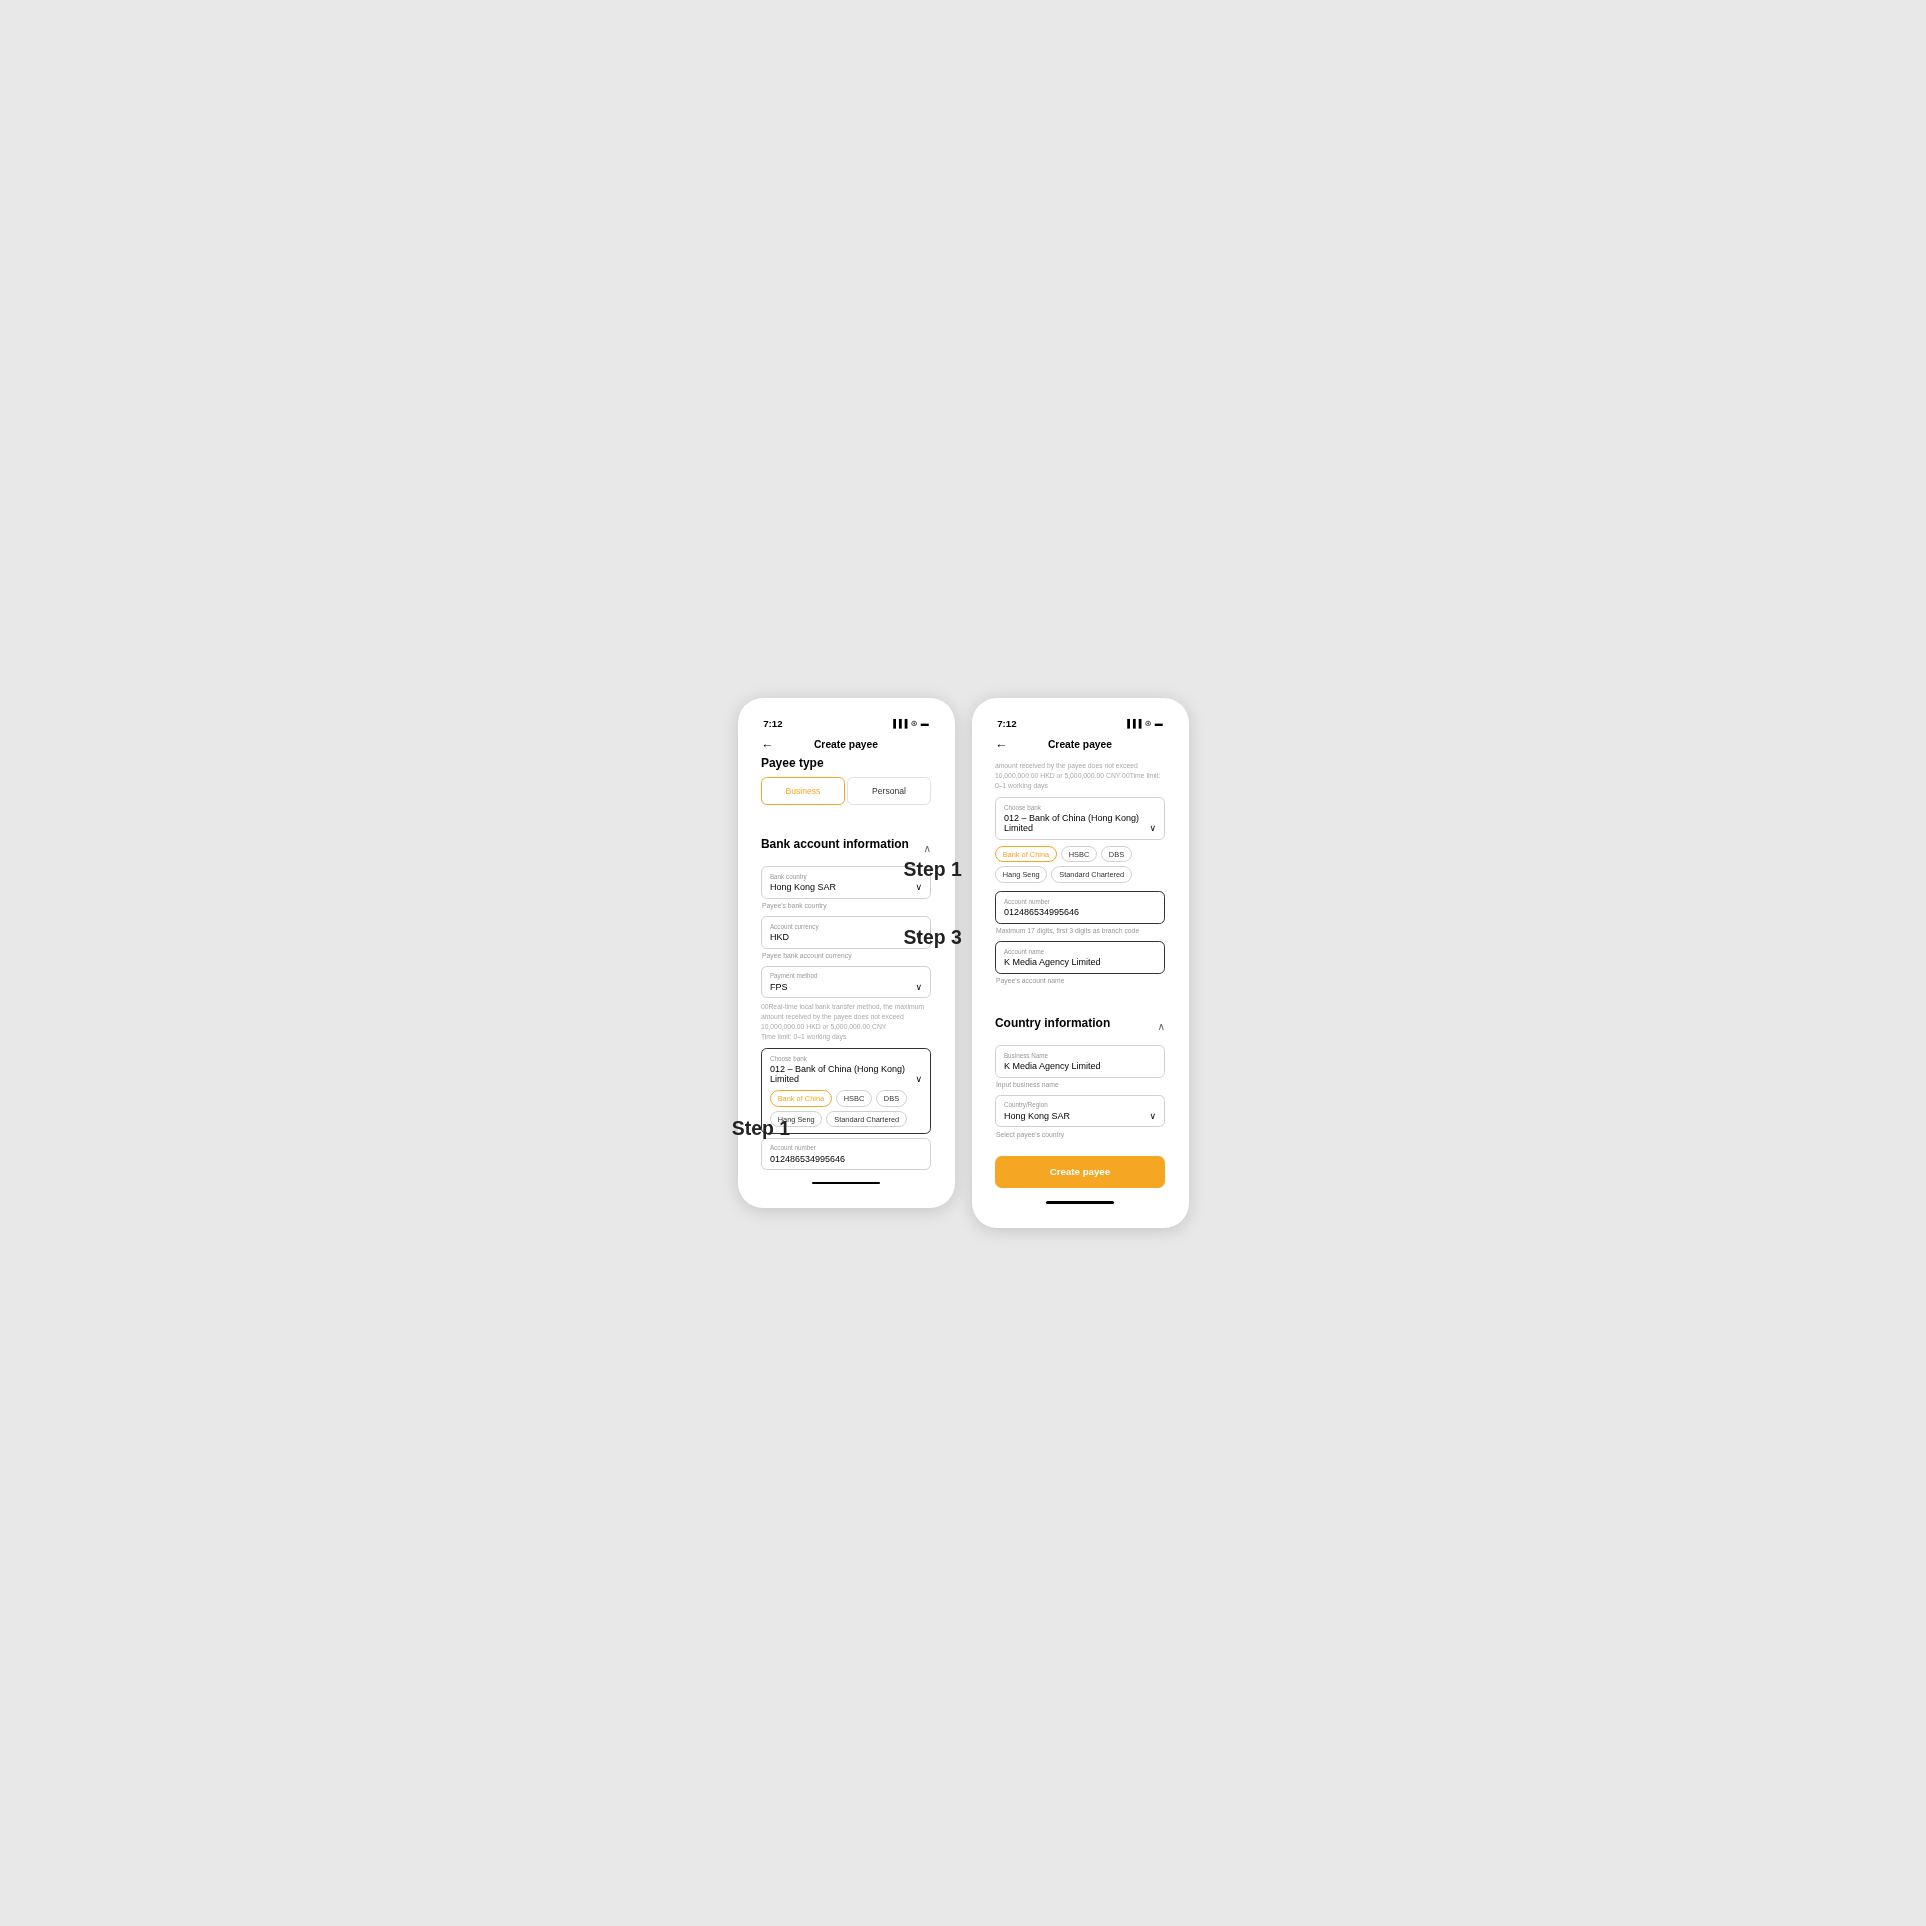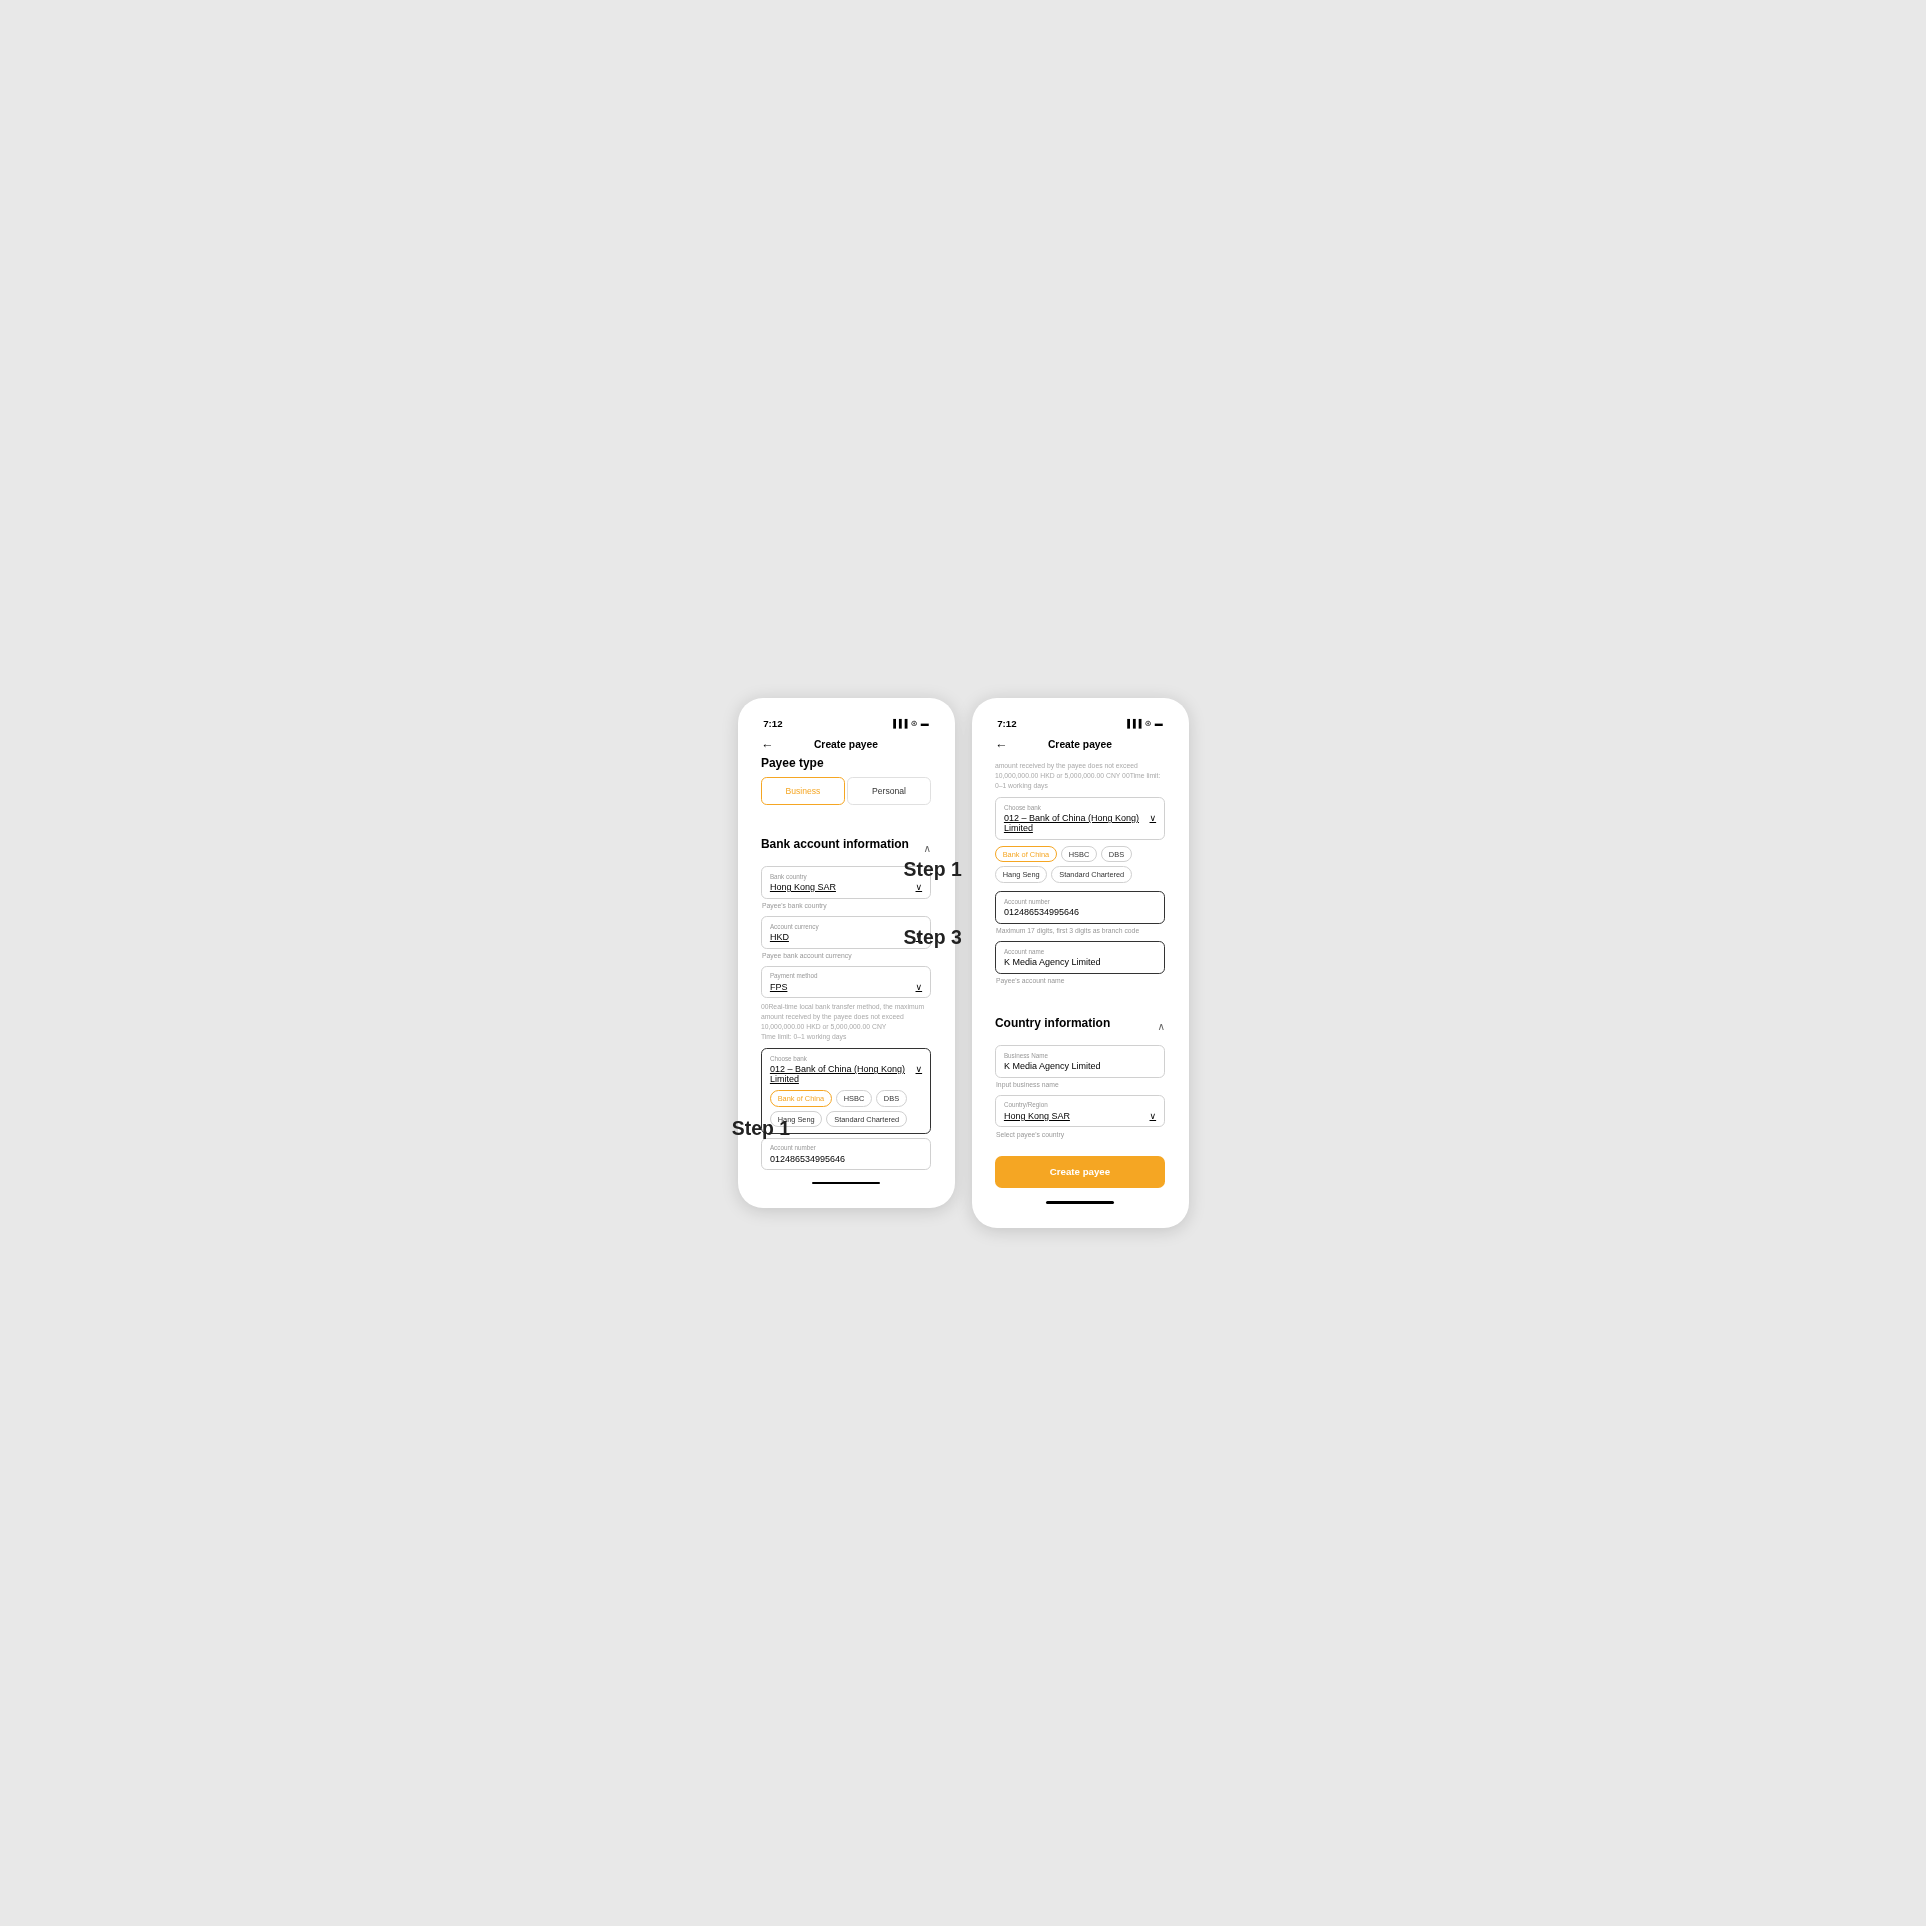--- a/index.html
+++ b/index.html
@@ -139,22 +139,21 @@
       margin-bottom: 2.3px;
     }
     .field-value {
       font-size: 9px;
       color: #000;
       font-weight: 400;
     }
     .field-row {
       display: flex;
       justify-content: space-between;
-      align-items: flex-start;
-      text-decoration: underline;
+      align-items: flex-end;
     }
     .field-hint {
       font-size: 6.8px;
       color: #999;
       margin-bottom: 6.8px;
       margin-top: 1.1px;
       padding-left: 1.1px;
     }
 
     

